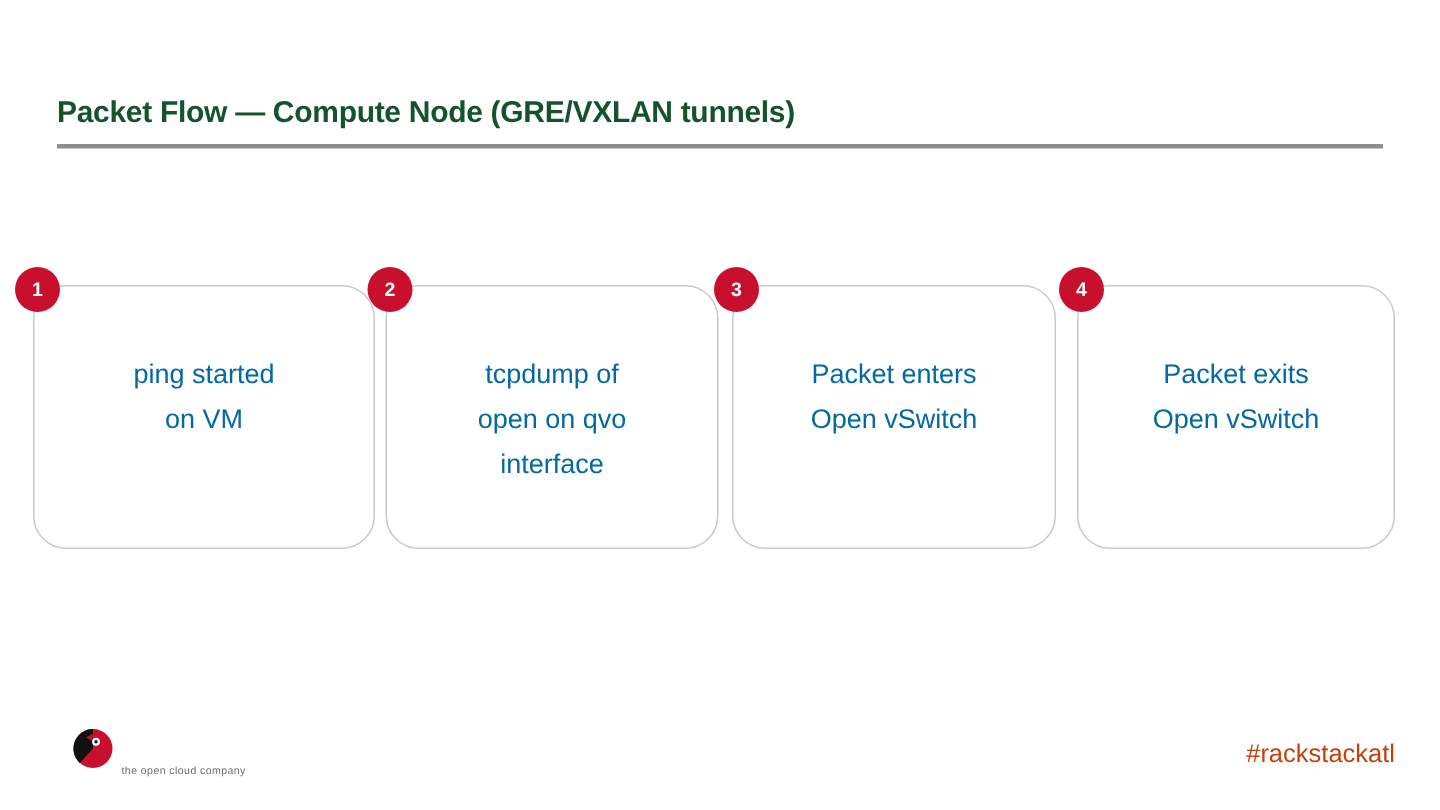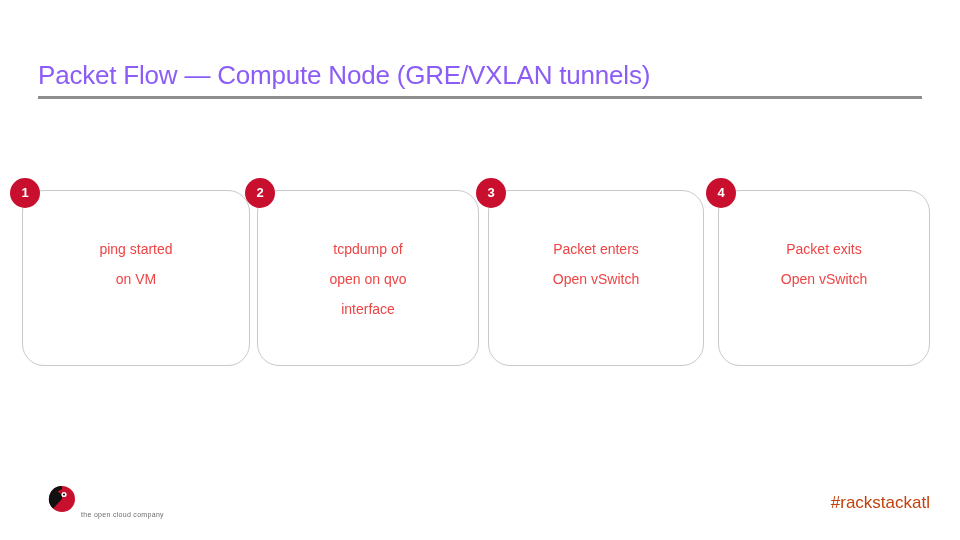--- a/index.html
+++ b/index.html
@@ -25,23 +25,23 @@
   }
 
   
   #title-block {
     position: absolute;
     left: 38px;
     top: 58px;
     width: 884px;
   }
   #slide-title {
-    font-size: 26px;
-    font-weight: normal;
-    color: #8b5cf6;
+    font-size: 20px;
+    font-weight: bold;
+    color: #14532d;
     letter-spacing: -0.2px;
     white-space: nowrap;
     line-height: 34px;
     margin: 0;
   }
   #title-rule {
     position: absolute;
     left: 38px;
     top: 96px;
     width: 884px;
@@ -88,23 +88,23 @@
     line-height: 30px;
     text-align: center;
     z-index: 3;
   }
   .step-text {
     position: absolute;
     left: 8px;
     right: 8px;
     top: 44px;
     text-align: center;
-    font-size: 14px;
+    font-size: 18px;
     line-height: 30px;
-    color: #ef4444;
+    color: #0369a1;
     white-space: pre-line;
   }
 
   
   #step-1 { left: 22px;  width: 228px; }
   #step-2 { left: 257px; width: 222px; }
   #step-3 { left: 488px; width: 216px; }
   #step-4 { left: 718px; width: 212px; }
 
   

